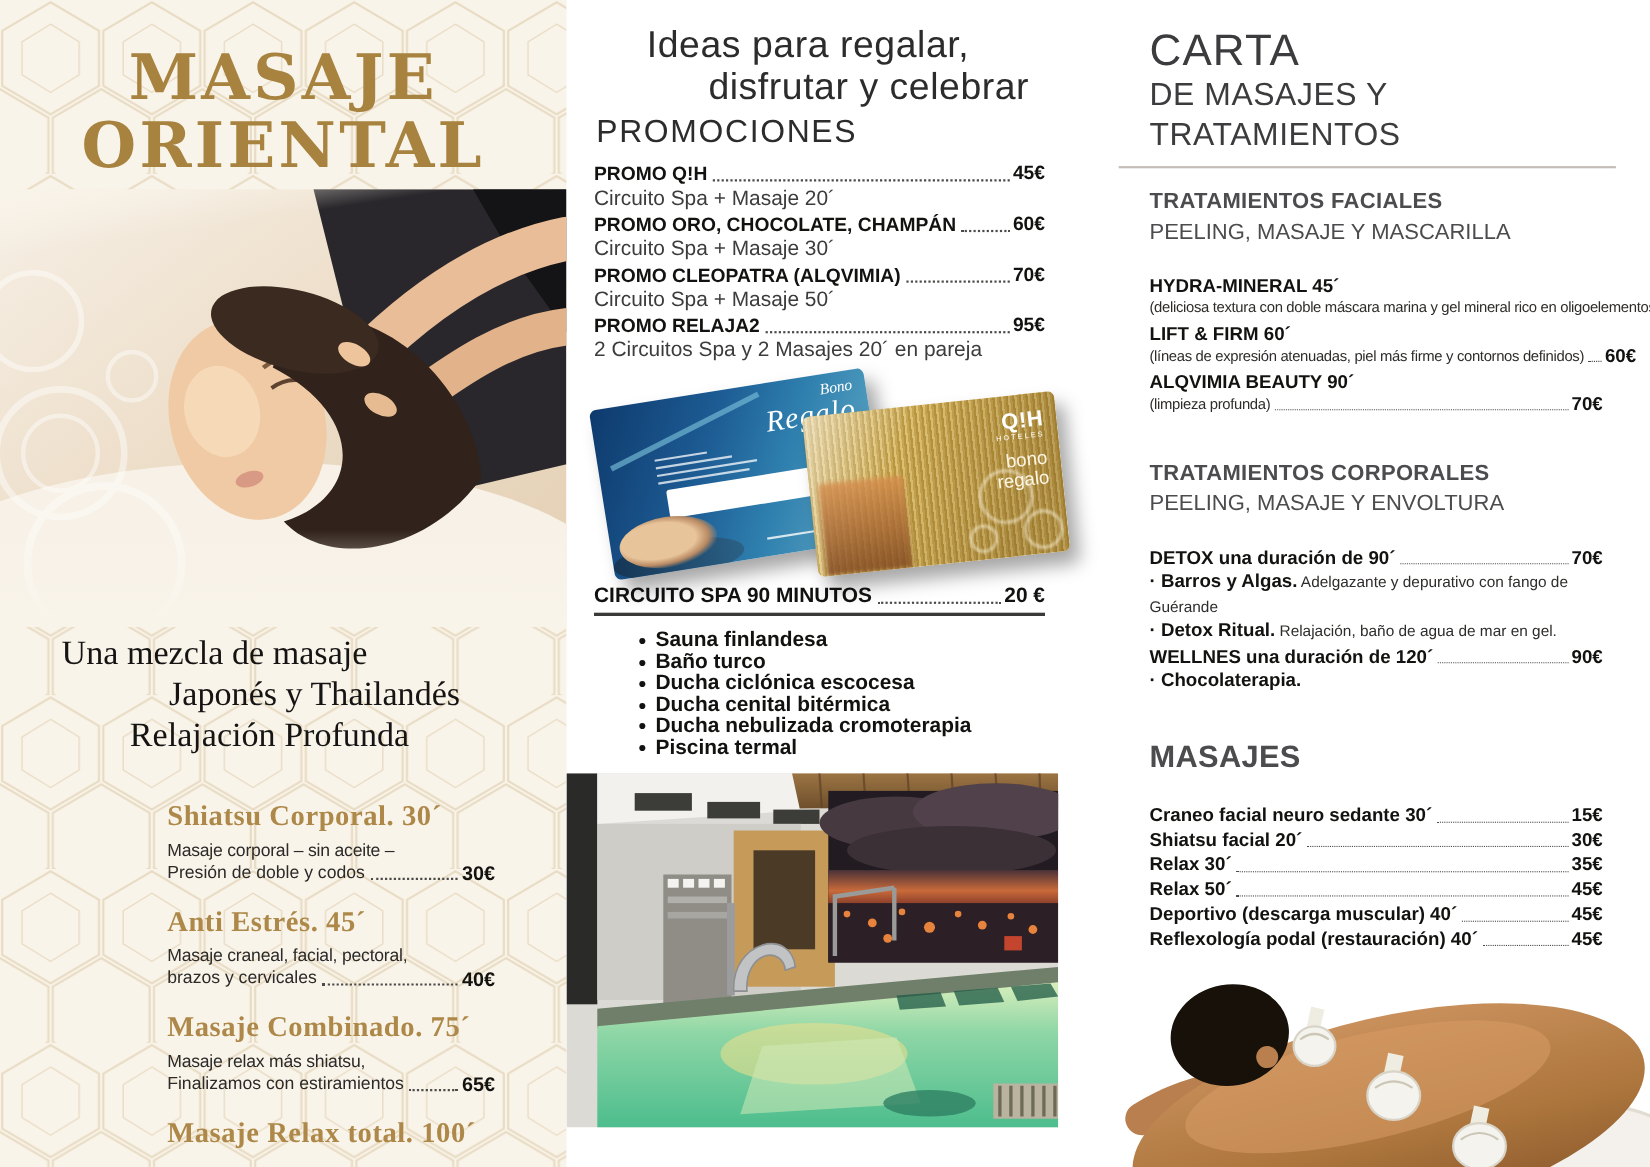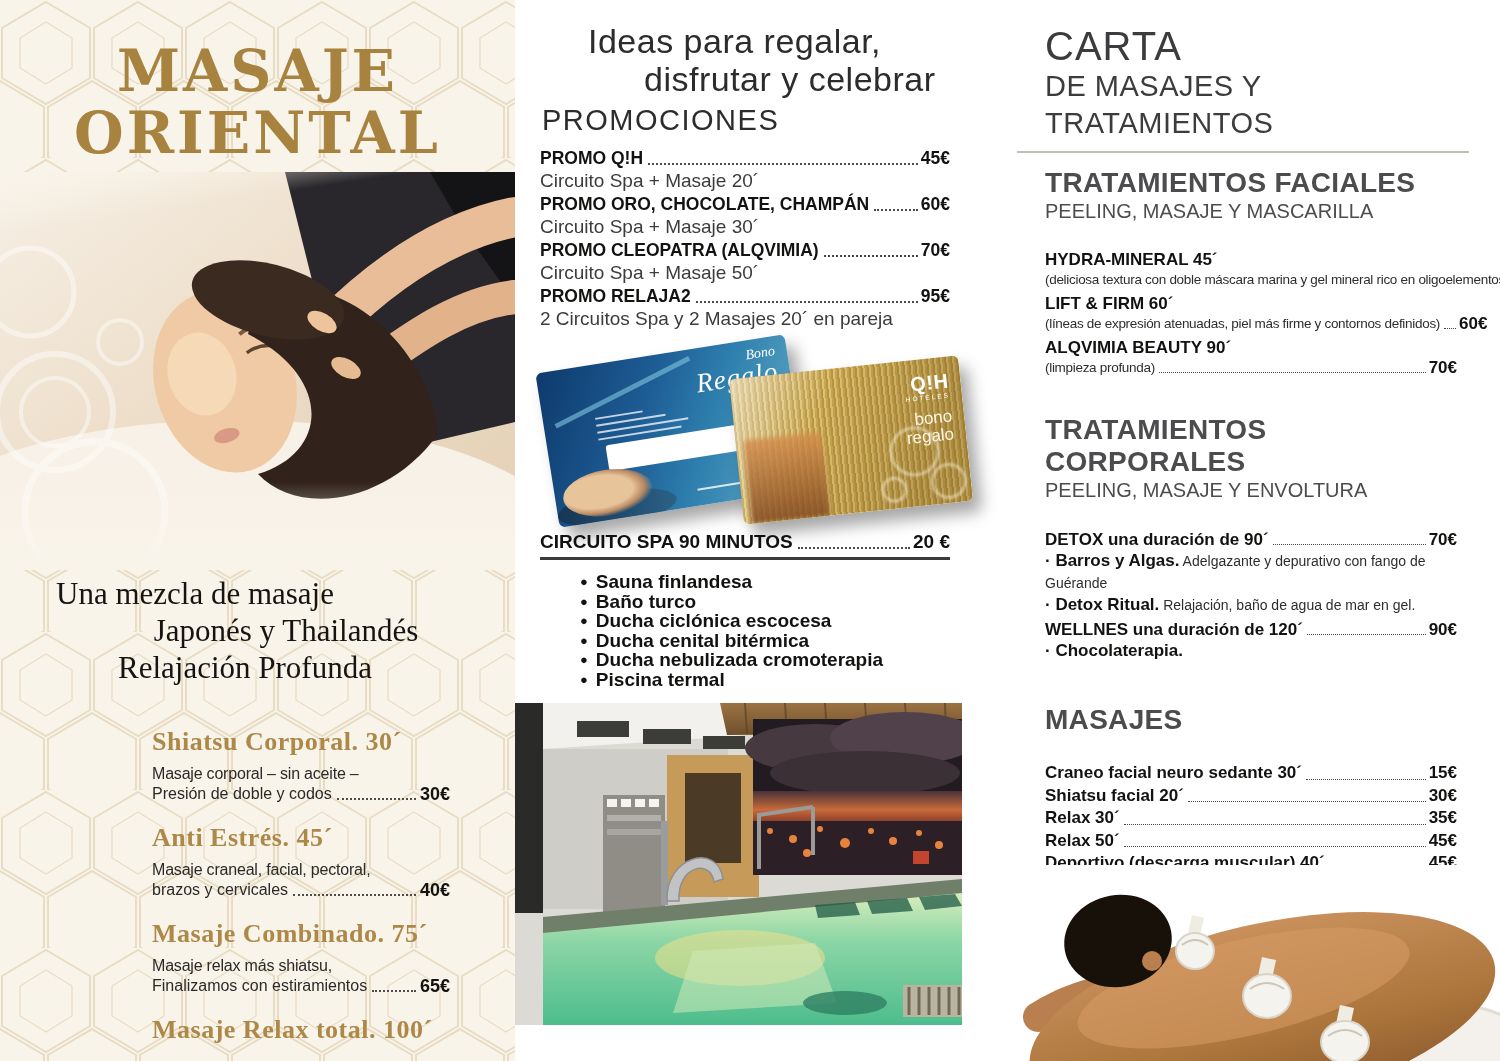--- a/index.html
+++ b/index.html
@@ -24,21 +24,21 @@
   .l-desc{font-size:16px;line-height:20px;color:#2b2a28;letter-spacing:-0.2px;}
   .l-row{display:flex;align-items:flex-end;font-size:16px;line-height:20px;color:#2b2a28;}
   .lead{flex:1;border-bottom:2px dotted #4c4b49;margin:0 4px 4px 5px;min-width:18px;}
   .l-price{font-weight:700;font-size:18px;color:#13120f;}
 
   
   .panel-mid{position:absolute;left:540px;top:0;width:410px;}
   .m-head{font-size:34px;line-height:38px;color:#2c2c2c;margin-top:22px;padding-left:48px;letter-spacing:0.5px;}
   .m-head2{padding-left:104px;margin-top:0;}
   .m-promos-title{font-size:29px;color:#2c2c2c;letter-spacing:1.5px;margin:6px 0 10px 2px;}
-  .p-row{display:flex;align-items:flex-end;}
+  .p-row{display:flex;}
   .p-name{font-weight:700;font-size:17.5px;line-height:22px;color:#121210;}
   .p-lead{flex:1;border-bottom:2px dotted #4c4b49;margin:0 3px 4px 5px;}
   .p-price{font-weight:700;font-size:17.5px;color:#121210;}
   .p-desc{font-size:19px;line-height:24px;color:#3c3c3c;}
   .cards{position:relative;height:186px;margin-top:10px;}
   .card-blue{position:absolute;left:6px;top:12px;width:252px;height:156px;border-radius:6px;
      transform:rotate(-9deg);background:linear-gradient(115deg,#0e3a6d 0%,#1d5c94 38%,#2e7fae 62%,#67aec8 100%);
      box-shadow:8px 12px 16px rgba(0,0,0,.35);overflow:hidden;}
   .cb-roof{position:absolute;left:18px;top:28px;width:150px;height:64px;
      border-top:5px solid rgba(120,190,215,.65);transform:rotate(-18deg);}
@@ -72,21 +72,21 @@
   .m-bullet{font-size:19px;line-height:19.5px;font-weight:700;color:#121210;display:flex;align-items:center;}
   .m-bullet .dot{font-size:13px;margin-right:8px;}
   .m-note{margin-top:16px;font-size:16px;color:#4a4a4a;text-align:center;letter-spacing:0.2px;}
   .m-pool{position:absolute;left:515px;top:703px;width:447px;height:322px;}
 
   
   .panel-right{position:absolute;left:1045px;top:0;width:412px;}
   .r-title1{font-size:40px;line-height:44px;color:#3c3c3e;margin-top:24px;letter-spacing:1px;}
   .r-title23{font-size:29px;line-height:37px;color:#3c3c3e;letter-spacing:0.5px;}
   .r-rule{border-top:2px solid #c2beb6;margin:9px -12px 0 -28px;}
-  .r-sec{font-weight:700;font-size:28px;line-height:32px;color:#4c4c4e;letter-spacing:0.3px;}
+  .r-sec{font-weight:700;font-size:20px;line-height:32px;color:#4c4c4e;letter-spacing:0.3px;}
   .r-sub{font-size:20px;line-height:24px;color:#4c4c4e;}
   .sec-fac{margin-top:14px;}
   .f-items{margin-top:26px;}
   .f-name{font-weight:700;font-size:17px;line-height:21px;color:#121210;margin-top:3px;}
   .f-row{display:flex;align-items:flex-end;}
   .f-desc{font-size:13.5px;line-height:20px;color:#2e2d2b;letter-spacing:-0.3px;white-space:nowrap;}
   .f-lead{flex:1;border-bottom:1.5px dotted #4c4b49;margin:0 3px 5px 4px;min-width:12px;}
   .f-price{font-weight:700;font-size:17px;color:#121210;}
   .sec-corp{margin-top:36px;}
   .c-rows{margin-top:24px;}

